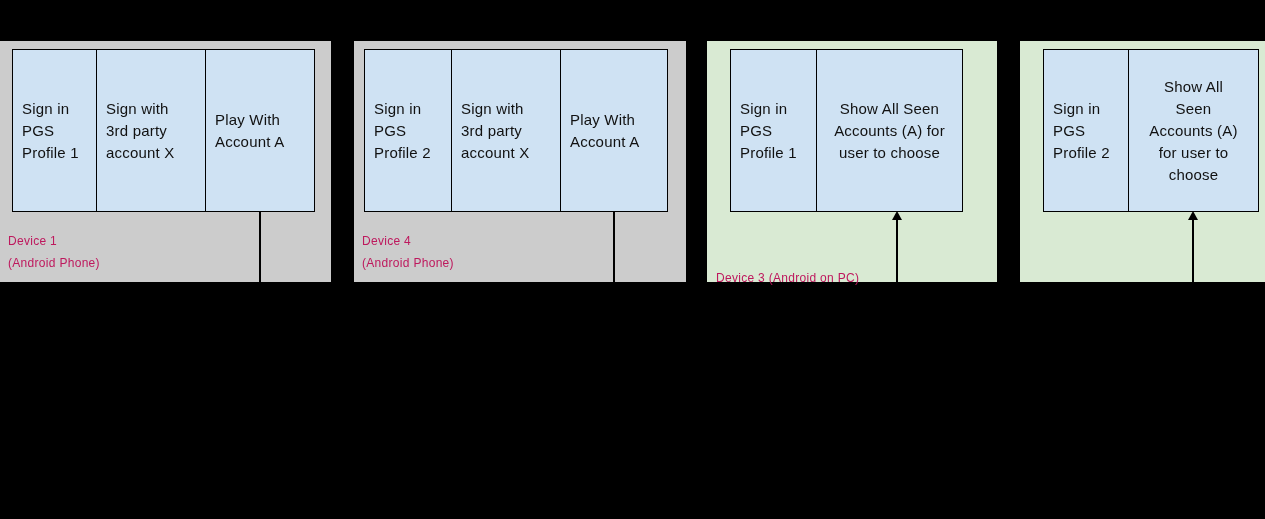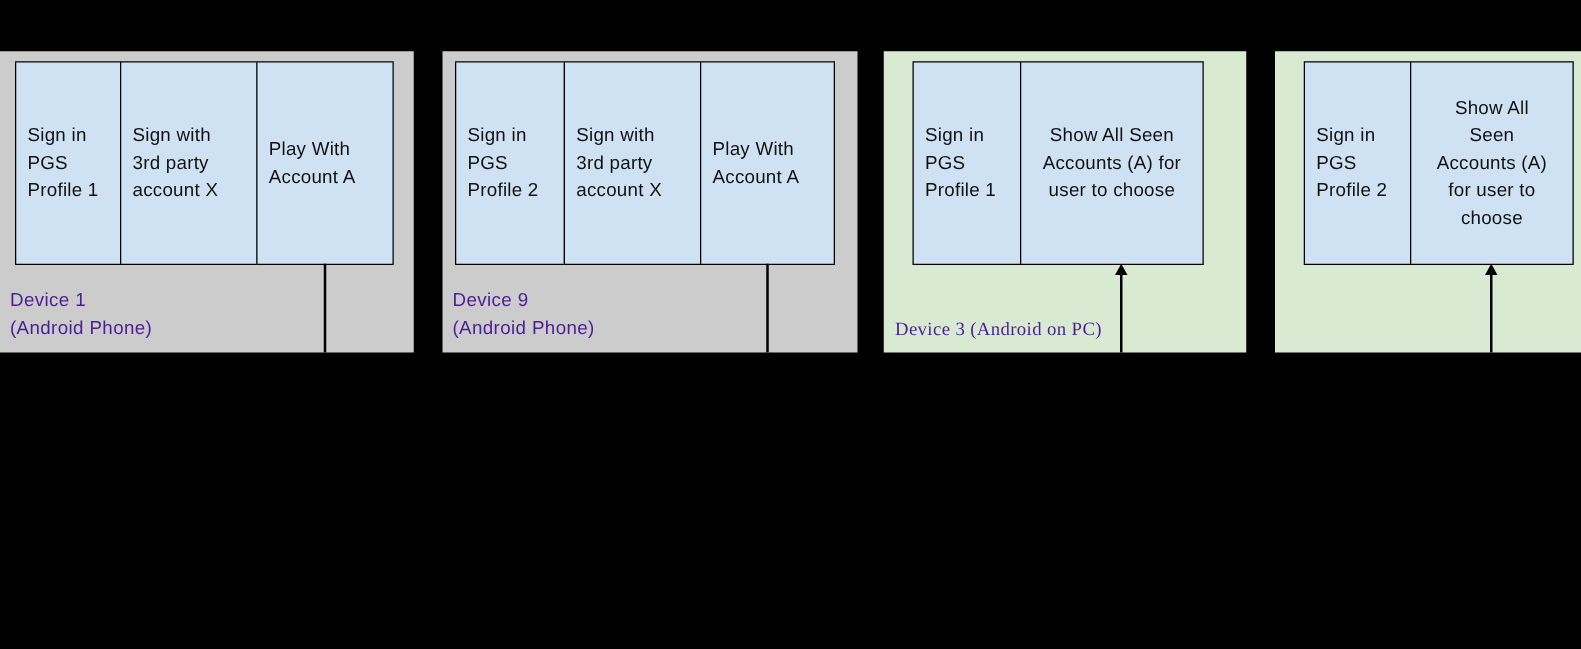--- a/index.html
+++ b/index.html
@@ -58,27 +58,27 @@
     position:absolute;width:0;height:0;
     border-left:5px solid transparent;
     border-right:5px solid transparent;
     border-bottom:9px solid #000;
   }
   .d3 .arrow-head{left:185px;top:170px;}
   .d4 .arrow-head{left:168px;top:170px;}
 
   .label{
     position:absolute;
-    font-size:15px;line-height:22px;
+    font-size:12px;line-height:22px;
     letter-spacing:0.3px;
     white-space:pre-line;
-    color:#4c1d95;
+    color:#be185d;
   }
   .d1 .label,.d2 .label{left:8px;top:189px;}
-  .d3 .label{left:9px;top:212px;font-family:Liberation Serif, serif;}
+  .d3 .label{left:9px;top:226px;}
   .d4 .label{left:11px;top:212px;}
 </style>
 </head>
 <body>
 
 <div class="canvas">
 
   <section class="device d1">
     <div class="steps">
       <div class="step left">Sign in
@@ -100,21 +100,21 @@
       <div class="step left">Sign in
 PGS
 Profile 2</div>
       <div class="step left">Sign with
 3rd party
 account X</div>
       <div class="step left">Play With
 Account A</div>
     </div>
     <div class="connector"></div>
-    <div class="label">Device 9
+    <div class="label">Device 4
 (Android Phone)</div>
   </section>
 
   <section class="device d3">
     <div class="steps">
       <div class="step left">Sign in
 PGS
 Profile 1</div>
       <div class="step center">Show All Seen
 Accounts (A) for

